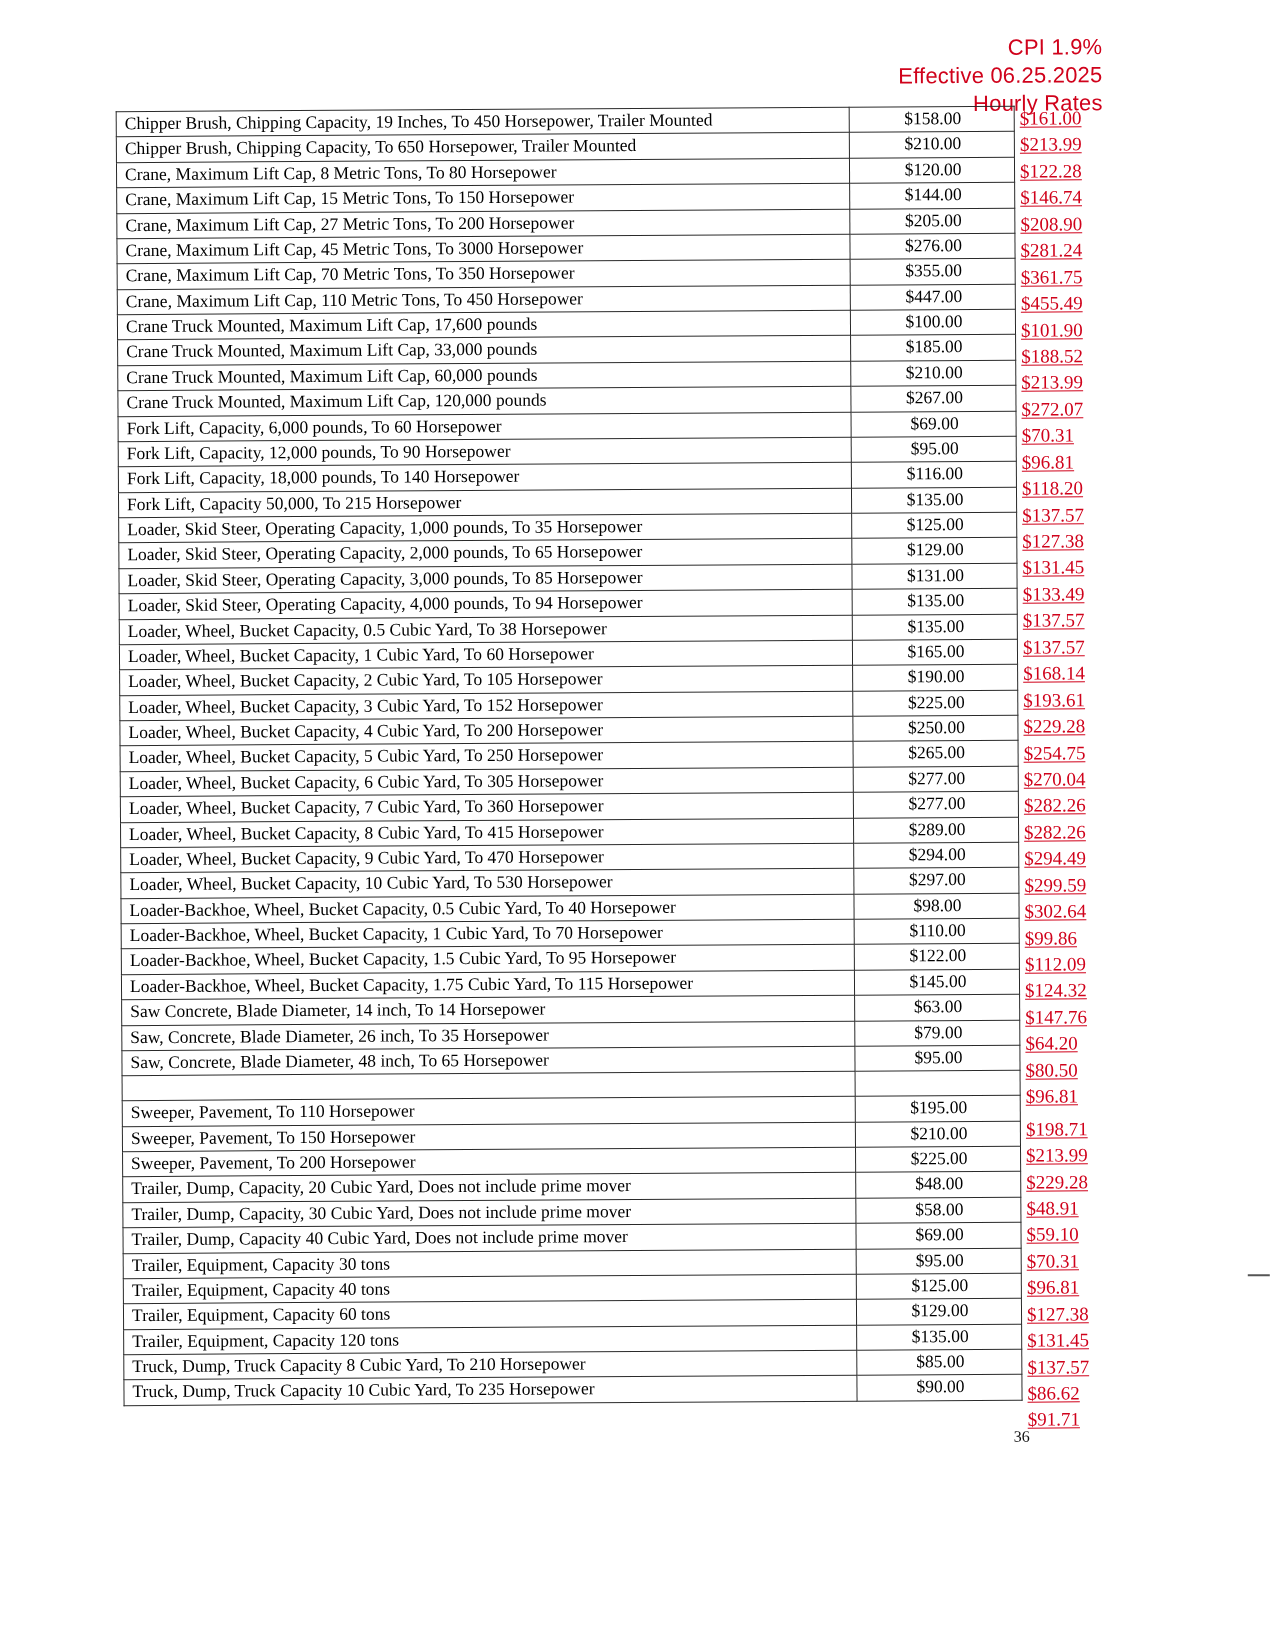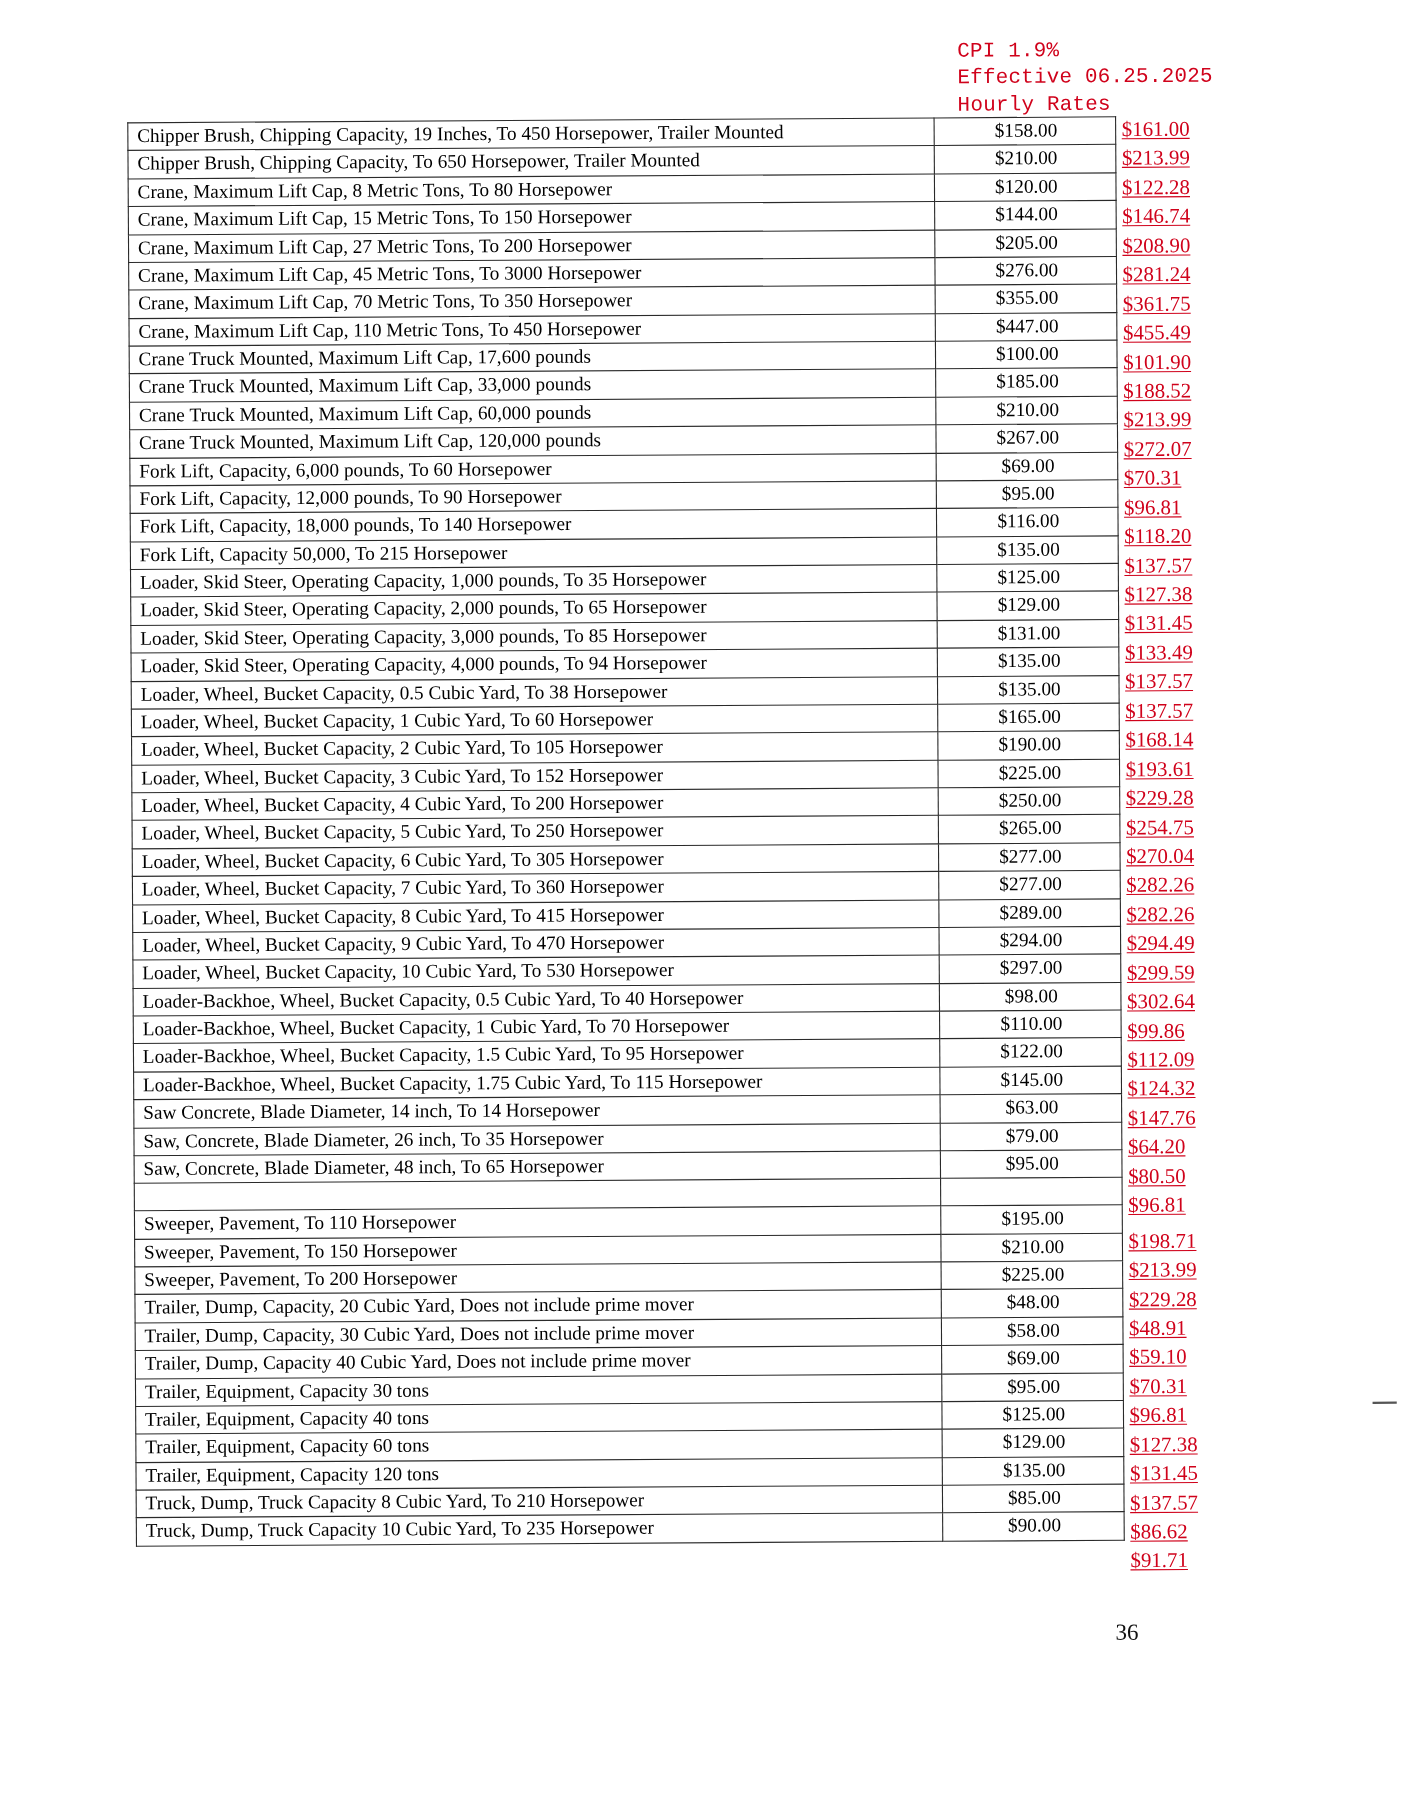--- a/index.html
+++ b/index.html
@@ -26,24 +26,24 @@
     top: 0; left: 0;
     width: 1275px;
     height: 1650px;
     transform: rotate(-0.35deg);
     transform-origin: 640px 820px;
   }
   .header-note {
     position: absolute;
     right: 168px;
     top: 36px;
-    text-align: left;
+    text-align: right;
     color: #d0021b;
-    font-family: Liberation Mono, monospace;
-    font-size: 19px;
+    font-family: Liberation Sans, sans-serif;
+    font-size: 22px;
     line-height: 1.28;
     white-space: nowrap;
   }
   .header-note div { letter-spacing: 0.2px; }
 
   table.rates {
     position: absolute;
     left: 120px;
     top: 108px;
     border-collapse: collapse;
@@ -78,24 +78,23 @@
     text-decoration: underline;
     text-underline-offset: 2px;
     white-space: nowrap;
   }
   .gap-row td { border-left: 1px solid #2a2a2a; border-right: 1px solid #2a2a2a; border-top: none; border-bottom: none; height: 6px; padding: 0; }
 
   .page-number {
     position: absolute;
     left: 1010px;
     top: 1430px;
-    font-size: 21px;
+    font-size: 16px;
     font-family: "Liberation Serif", serif;
     color: #111;
-    margin-top: 44px;
   }
   .edge-mark {
     position: absolute;
     right: 8px;
     top: 1278px;
     width: 22px;
     height: 2px;
     background: #555;
   }
 </style>

